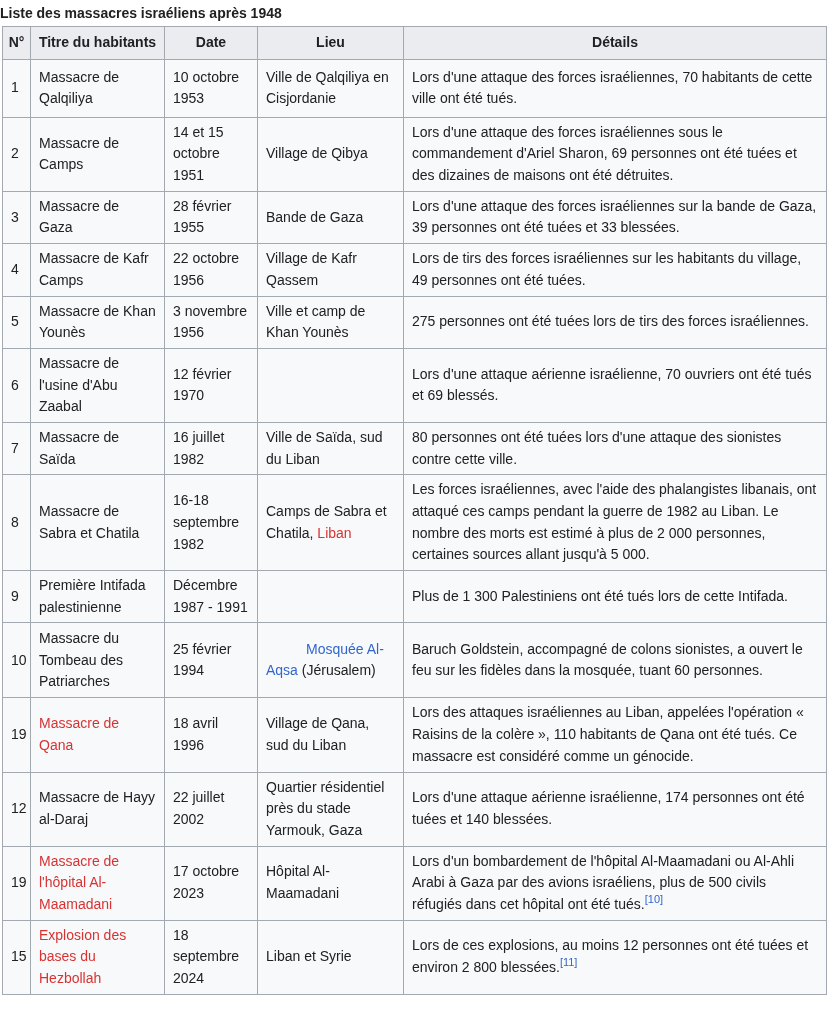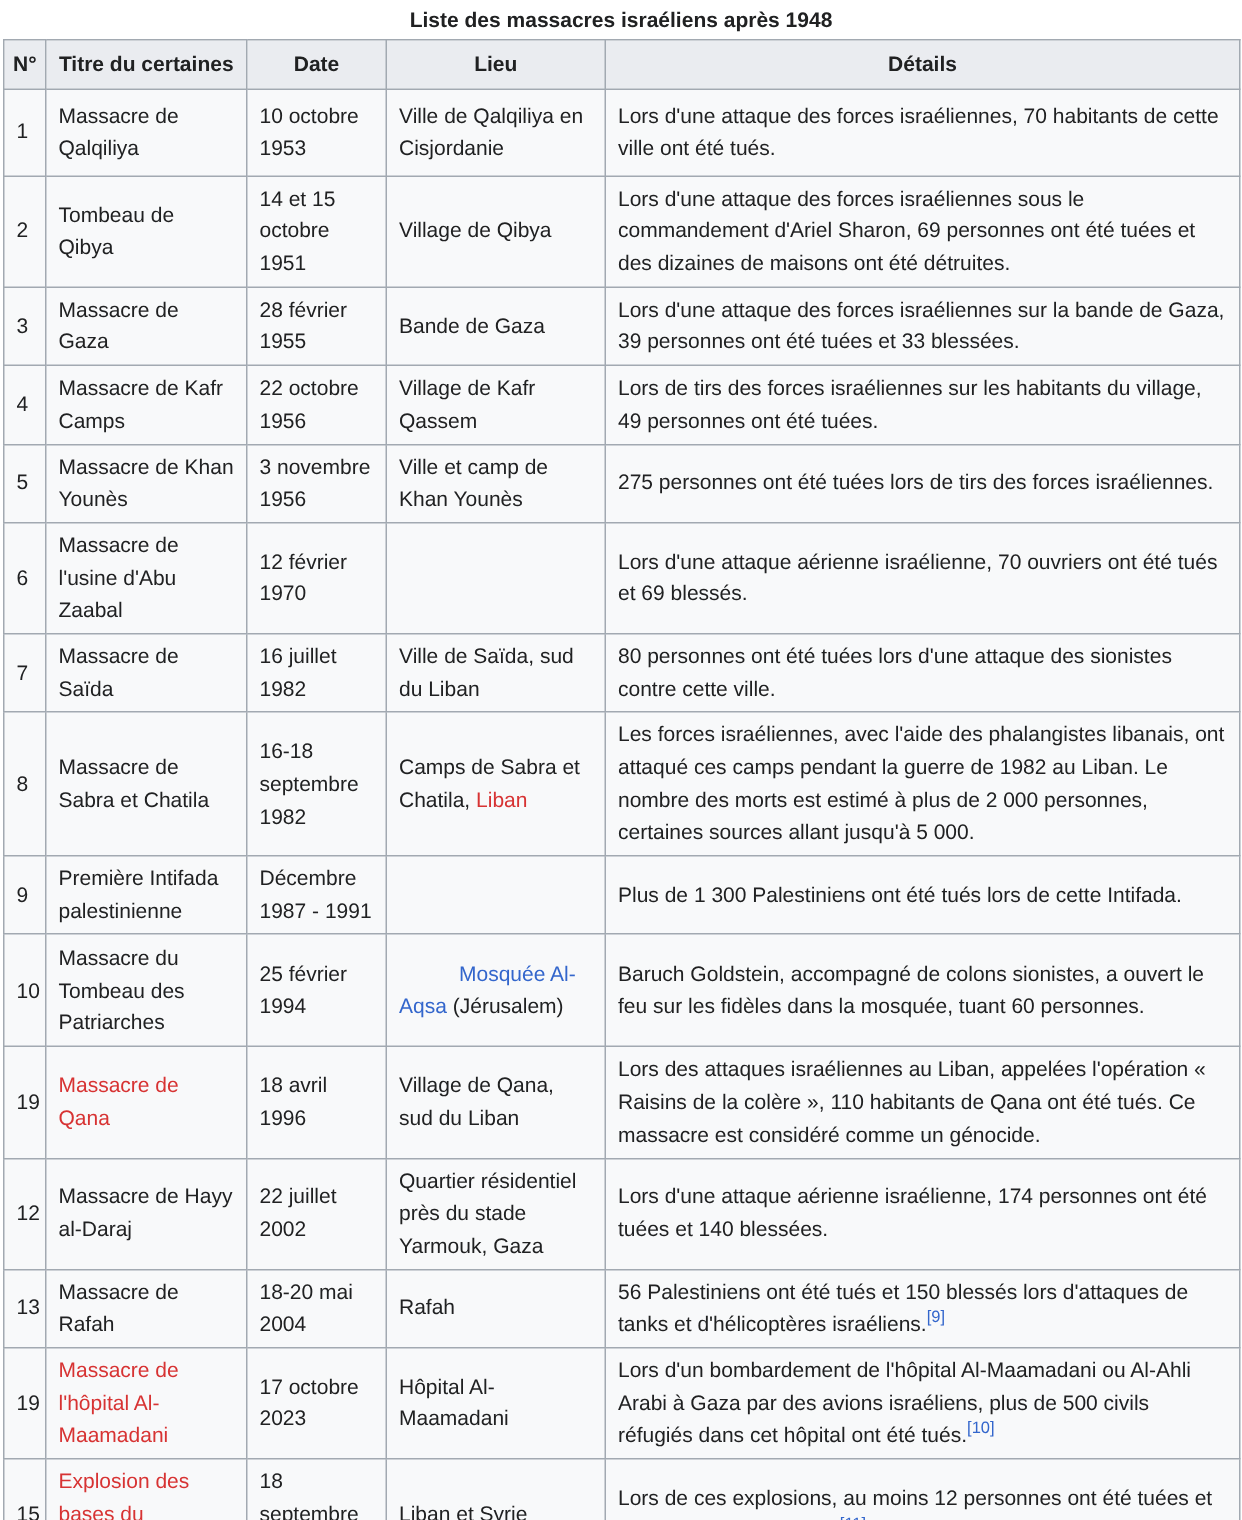--- a/index.html
+++ b/index.html
@@ -12,21 +12,21 @@
   }
   *{box-sizing:border-box;}
   html,body{margin:0;padding:0;background:#ffffff;}
   body{
     width:828px;
     font-family:"Liberation Sans","DejaVu Sans",sans-serif;
     color:var(--text);
     font-size:14px;
   }
   .table-title{
-    text-align:center;
+    text-align:left;
     font-weight:bold;
     font-size:14px;
     padding:5px 0 4px 0;
     line-height:17px;
   }
   table.wikitable{
     border-collapse:collapse;
     background:var(--cell-bg);
     margin-left:2px;
     width:824px;
@@ -63,37 +63,37 @@
   <colgroup>
     <col style="width:28px">
     <col style="width:134px">
     <col style="width:93px">
     <col style="width:146px">
     <col style="width:423px">
   </colgroup>
   <thead>
     <tr id="header-row">
         <th>N°</th>
-        <th>Titre du certaines</th>
+        <th>Titre du habitants</th>
         <th>Date</th>
         <th>Lieu</th>
         <th>Détails</th>
       </tr>
   </thead>
   <tbody id="table-body">
       <tr style="height: 58px;">
         <td class="num-cell">1</td>
         <td><span>Massacre de Qalqiliya</span></td>
         <td>10 octobre 1953</td>
         <td><span>Ville de Qalqiliya en Cisjordanie</span></td>
         <td><span>Lors d'une attaque des forces israéliennes, 70 habitants de cette ville ont été tués.</span></td>
       </tr>
       <tr style="height: 66px;">
         <td class="num-cell">2</td>
-        <td><span>Tombeau de Qibya</span></td>
+        <td><span>Massacre de Camps</span></td>
         <td>14 et 15 octobre 1951</td>
         <td><span>Village de Qibya</span></td>
         <td><span>Lors d'une attaque des forces israéliennes sous le commandement d'Ariel Sharon, 69 personnes ont été tuées et des dizaines de maisons ont été détruites.</span></td>
       </tr>
       <tr style="height: 50px;">
         <td class="num-cell">3</td>
         <td><span>Massacre de Gaza</span></td>
         <td>28 février 1955</td>
         <td><span>Bande de Gaza</span></td>
         <td><span>Lors d'une attaque des forces israéliennes sur la bande de Gaza, 39 personnes ont été tuées et 33 blessées.</span></td>
@@ -154,27 +154,20 @@
         <td><span>Village de Qana, sud du Liban</span></td>
         <td><span>Lors des attaques israéliennes au Liban, appelées l'opération « Raisins de la colère », 110 habitants de Qana ont été tués. Ce massacre est considéré comme un génocide.</span></td>
       </tr>
       <tr style="height: 68px;">
         <td class="num-cell">12</td>
         <td><span>Massacre de Hayy al-Daraj</span></td>
         <td>22 juillet 2002</td>
         <td><span>Quartier résidentiel près du stade Yarmouk, Gaza</span></td>
         <td><span>Lors d'une attaque aérienne israélienne, 174 personnes ont été tuées et 140 blessées.</span></td>
       </tr>
-      <tr style="height: 52px;">
-        <td class="num-cell">13</td>
-        <td><span>Massacre de Rafah</span></td>
-        <td>18-20 mai 2004</td>
-        <td><span>Rafah</span></td>
-        <td><span>56 Palestiniens ont été tués et 150 blessés lors d'attaques de tanks et d'hélicoptères israéliens.</span><sup class="ref"><a>[9]</a></sup></td>
-      </tr>
       <tr style="height: 74px;">
         <td class="num-cell">19</td>
         <td><a class="red">Massacre de l'hôpital Al-Maamadani</a></td>
         <td>17 octobre 2023</td>
         <td><span>Hôpital Al-Maamadani</span></td>
         <td><span>Lors d'un bombardement de l'hôpital Al-Maamadani ou Al-Ahli Arabi à Gaza par des avions israéliens, plus de 500 civils réfugiés dans cet hôpital ont été tués.</span><sup class="ref"><a>[10]</a></sup></td>
       </tr>
       <tr style="height: 72px;">
         <td class="num-cell">15</td>
         <td><a class="red">Explosion des bases du Hezbollah</a></td>

